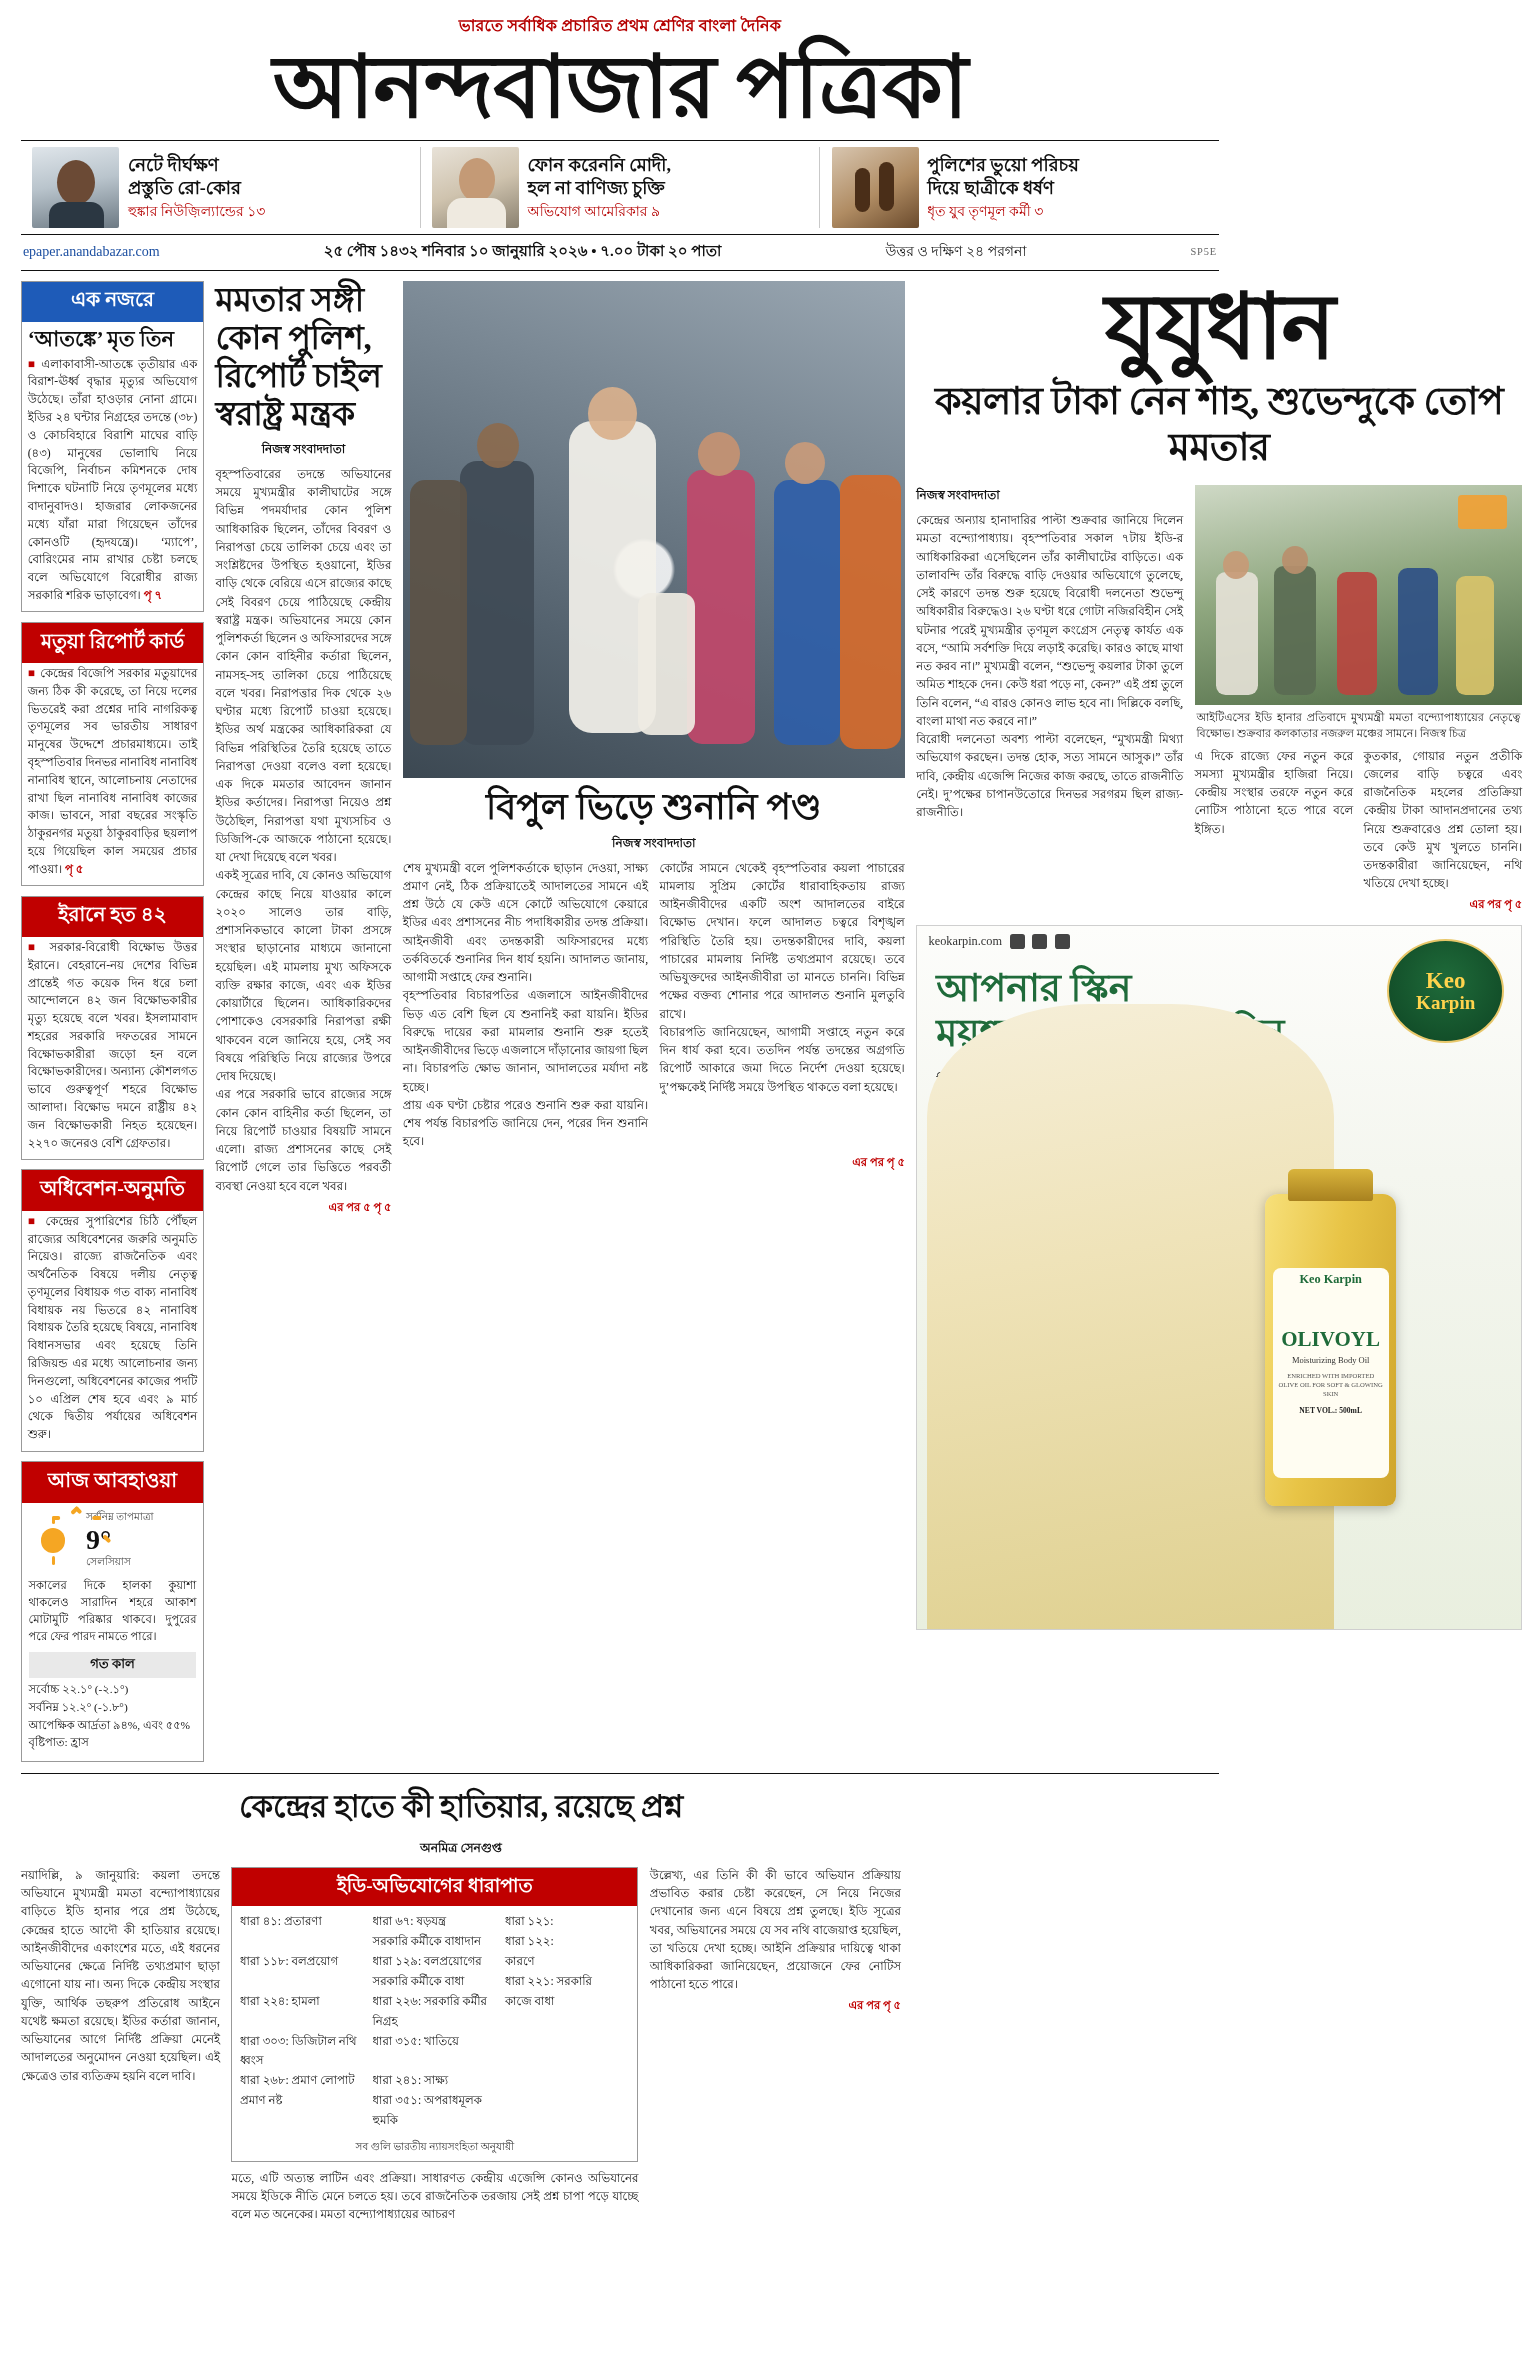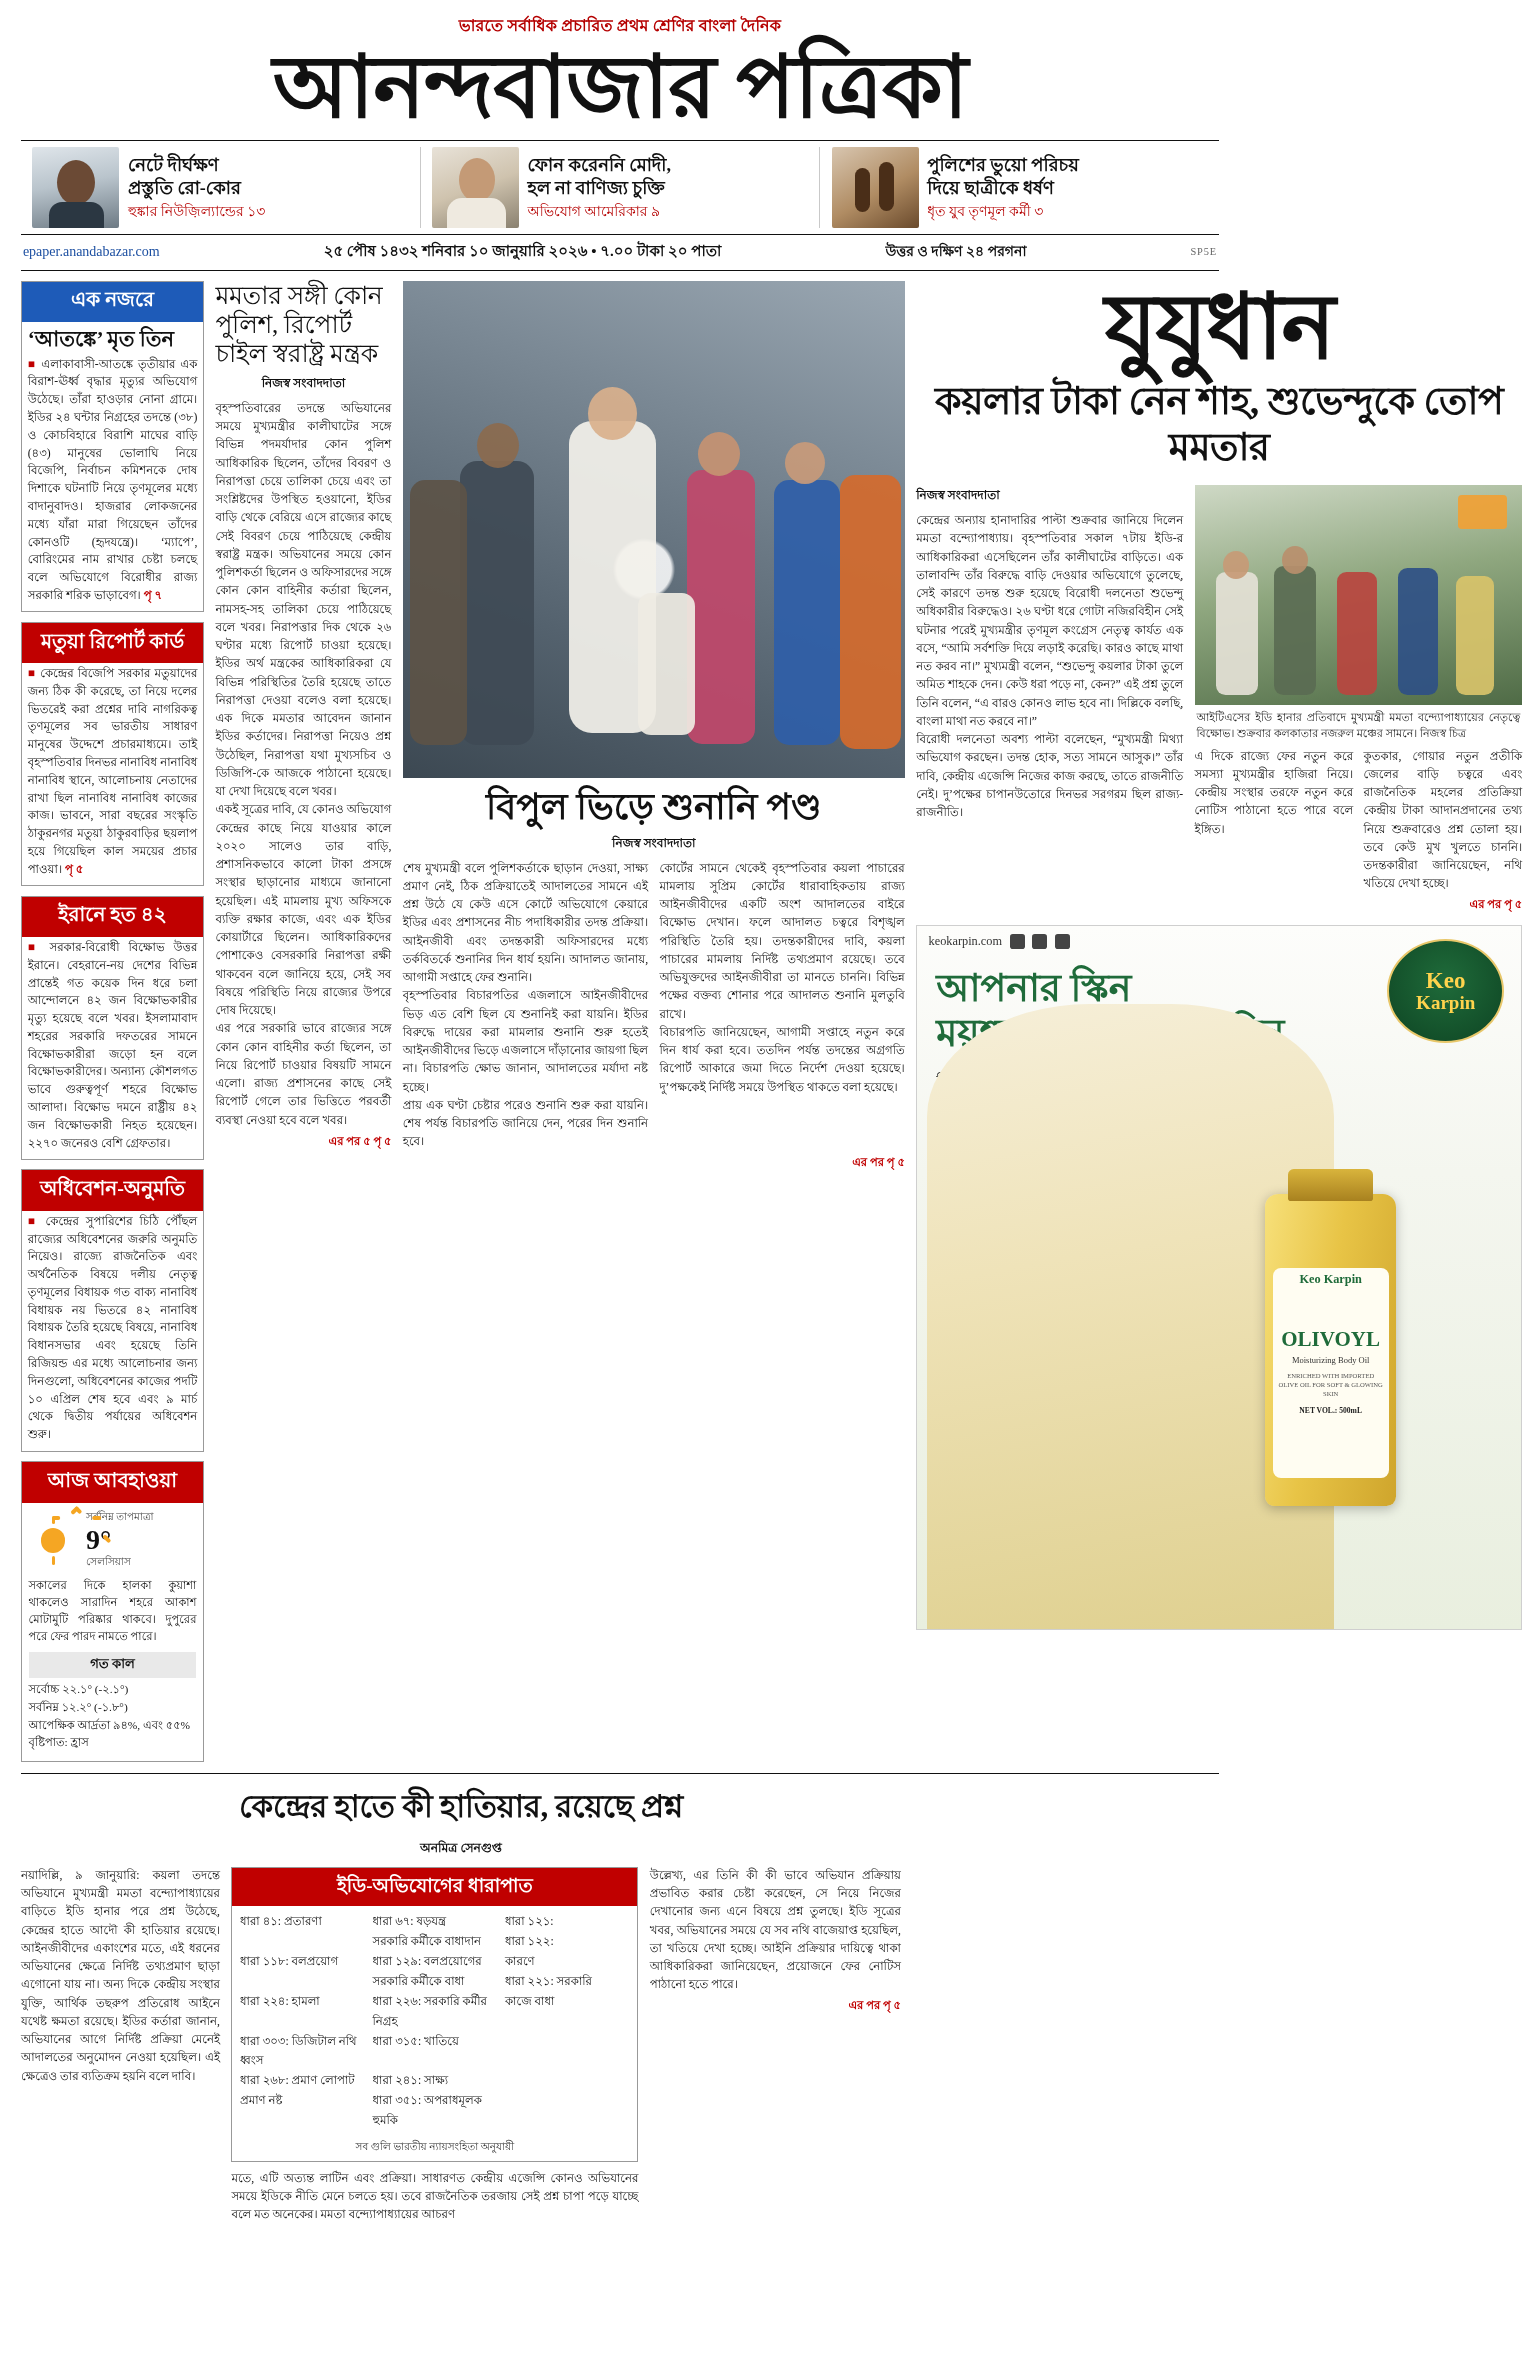--- a/index.html
+++ b/index.html
@@ -30,21 +30,21 @@
   .ph-cricket { background:linear-gradient(170deg,#dfe5ea 0%,#b9c4cc 45%,#6d7a84 100%); }
   .ph-modi { background:linear-gradient(160deg,#e8e2d8 0%,#cfc3ae 50%,#8a8170 100%); }
   .ph-shadow { background:linear-gradient(150deg,#d8c6b0 0%,#b08c63 55%,#6a4a2c 100%); }
   .ph-couple { background:linear-gradient(160deg,#f0e6dc 0%,#d8c0ad 55%,#a98e7c 100%); }
   .face { position:absolute; border-radius:50%; }
 
   
   .dateline { display:flex; align-items:center; justify-content:space-between; border-bottom:1.9px solid #111; padding:4.7px 1.9px 5.7px; font-size:14px; }
   .dateline .left { color:#1c4fa1; }
   .dateline .center { font-weight:bold; font-size:15px; }
-  .dateline .right { font-weight:bold; }
+  .dateline .right { font-weight:normal; }
   .dateline .far { font-size:10.4px; color:#666; letter-spacing:0.9px; }
 
   
   .grid { display:flex; gap:11.4px; margin-top:9.5px; }
   .col-a { width:183px; flex:0 0 183px; }
   .col-b { width:176px; flex:0 0 176px; }
   .col-c { width:502px; flex:0 0 502px; }
   .col-d { width:606px; flex:0 0 606px; }
 
   
@@ -65,21 +65,21 @@
   .ray { position:absolute; left:23px; top:0; width:3.8px; height:49px; background:transparent; }
   .ray:before, .ray:after { content:""; position:absolute; left:0; width:3.8px; height:8.5px; background:#f5a623; border-radius:1.9px; }
   .ray:before { top:0; } .ray:after { bottom:0; }
   .w-temp { font-size:28px; font-weight:bold; line-height:1; }
   .w-lab { font-size:10.4px; color:#444; }
   .w-note { font-size:11.4px; line-height:1.5; margin-top:5.7px; text-align:justify; }
   .w-sub { background:#e9e9e9; text-align:center; font-weight:bold; font-size:13.2px; padding:1.9px 0; margin-top:6.6px; }
   .w-lines { font-size:11.4px; line-height:1.55; margin-top:3.8px; }
 
   
-  .head-b { font-size:25px; line-height:1.16; font-weight:normal; letter-spacing:-0.3px; }
+  .head-b { font-size:33px; line-height:1.16; font-weight:bold; letter-spacing:-0.3px; }
   .byline { font-size:12px; font-weight:bold; text-align:center; margin:6.6px 0 5.7px; }
   .body-txt { font-size:11.7px; line-height:1.56; text-align:justify; }
   .cont { color:#c00000; font-weight:bold; font-size:11.4px; text-align:right; margin-top:2.8px; }
 
   
   .photo-main { width:100%; height:497px; position:relative; overflow:hidden; background:#6f7d8c; }
   .crowd { position:absolute; inset:0; background:
      radial-gradient(circle at 48% 58%, rgba(255,255,255,.85) 0 7%, rgba(255,255,255,0) 8%),
      linear-gradient(200deg,#9aa7b2 0%,#7b8995 30%,#54626e 70%,#3c4852 100%); }
   .blob { position:absolute; border-radius:46% 46% 40% 40%; opacity:.92; }

